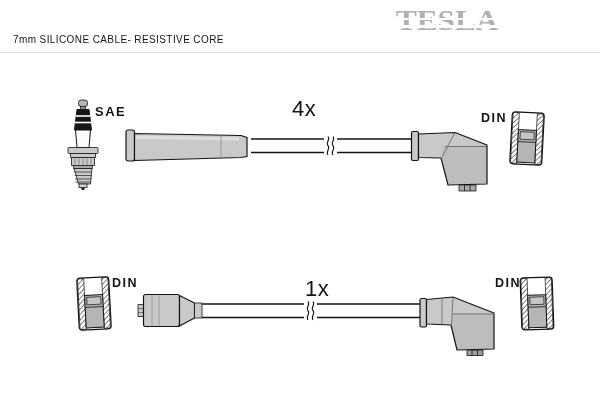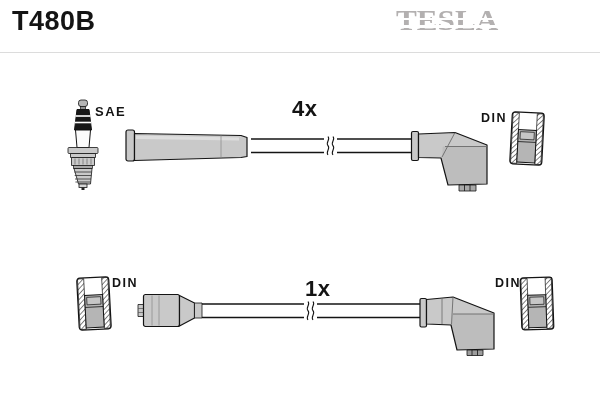--- a/index.html
+++ b/index.html
@@ -12,21 +12,21 @@
   .brand{left:396px;top:5px;width:110px;height:32px;}
   .brand-text{position:absolute;left:0;top:0;font-family:"Liberation Serif",serif;font-weight:bold;
               font-size:30px;line-height:30px;color:var(--brand-gray,#b3b0b0);letter-spacing:0;
               transform:scaleX(1.04);transform-origin:left;}
   .brand-stripe{position:absolute;left:-2px;width:112px;background:#fff;}
   .brand-stripe.s1{top:13px;height:2px;}
   .brand-stripe.s2{top:20px;height:2.5px;}
   .divider{left:0;top:52px;width:600px;height:1px;background:var(--divider,#dcdcdc);}
   
   .lbl{font-weight:bold;font-size:13px;letter-spacing:1.5px;}
-  .qty{font-size:22px;font-weight:700;letter-spacing:.5px;}
+  .qty{font-size:22px;font-weight:400;letter-spacing:.5px;}
   
   .f-boot{fill:var(--boot-gray,#c9c9c9);}
   .f-dark{fill:var(--boot-gray-dark,#bdbdbd);}
   .f-metal{fill:var(--metal-gray,#b5b5b5);}
   .ol{stroke:var(--outline,#141414);stroke-width:1.2;stroke-linejoin:round;}
   .thin{stroke-width:0.8;}
   .cl{stroke:var(--outline,#141414);stroke-width:1.7;}
   .brk{fill:none;stroke:var(--outline,#141414);stroke-width:1.1;}
   .seam{stroke:#6a6a6a;stroke-width:0.9;}
   svg{overflow:visible;}
@@ -37,21 +37,21 @@
 <svg width="0" height="0" style="position:absolute" aria-hidden="true">
   <defs>
     <pattern id="hatch" width="3.6" height="3.6" patternUnits="userSpaceOnUse" patternTransform="rotate(45)">
       <line x1="0" y1="0" x2="0" y2="3.6" stroke="#1a1a1a" stroke-width="1.1"></line>
     </pattern>
   </defs>
 </svg>
 
 <div id="canvas">
 
-  <div class="abs part-no">T480B</div>
+  <div class="abs subtitle">7mm SILICONE CABLE- RESISTIVE CORE</div>
   <div class="abs brand">
     <span class="brand-text">TESLA</span>
     <span class="brand-stripe s1"></span>
     <span class="brand-stripe s2"></span>
   </div>
   <div class="abs divider"></div>
 
   <svg class="abs" style="left:66px;top:99px" width="34" height="92" viewBox="0 0 34 92">
     <rect x="12.5" y="1" width="9" height="6.5" rx="2.5" class="f-metal ol thin"></rect>
     <rect x="14.5" y="7.5" width="5" height="3" fill="#8f8f8f" stroke="#141414" stroke-width="0.7"></rect>

